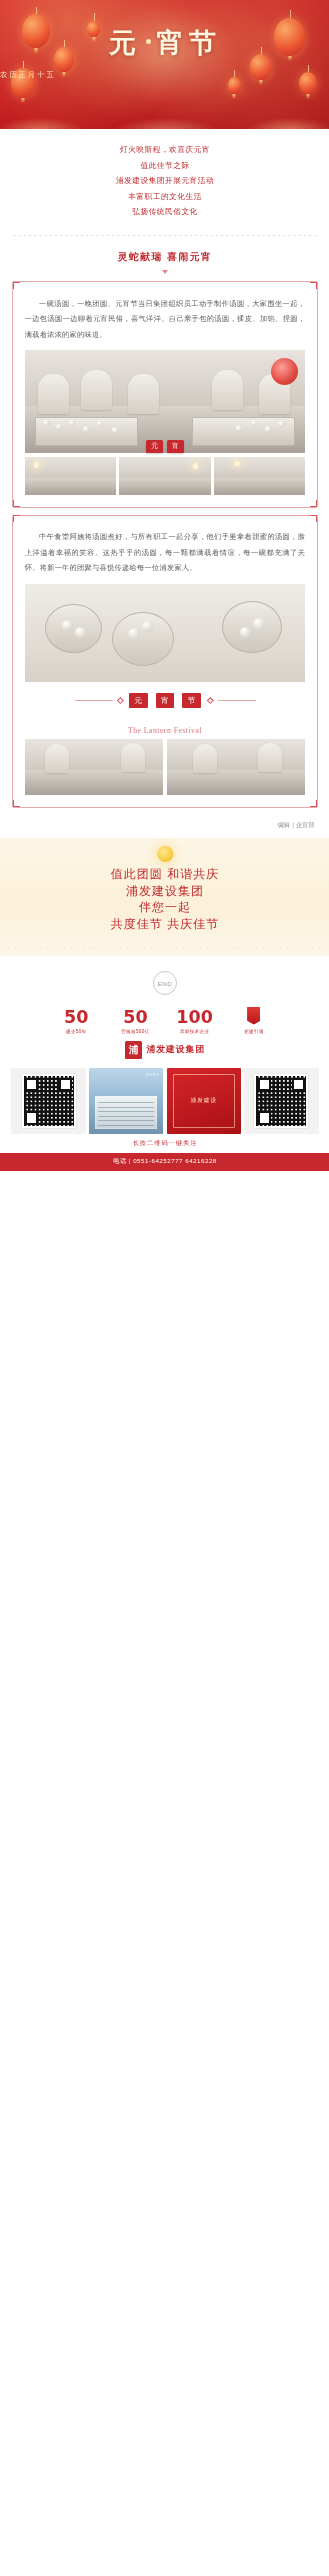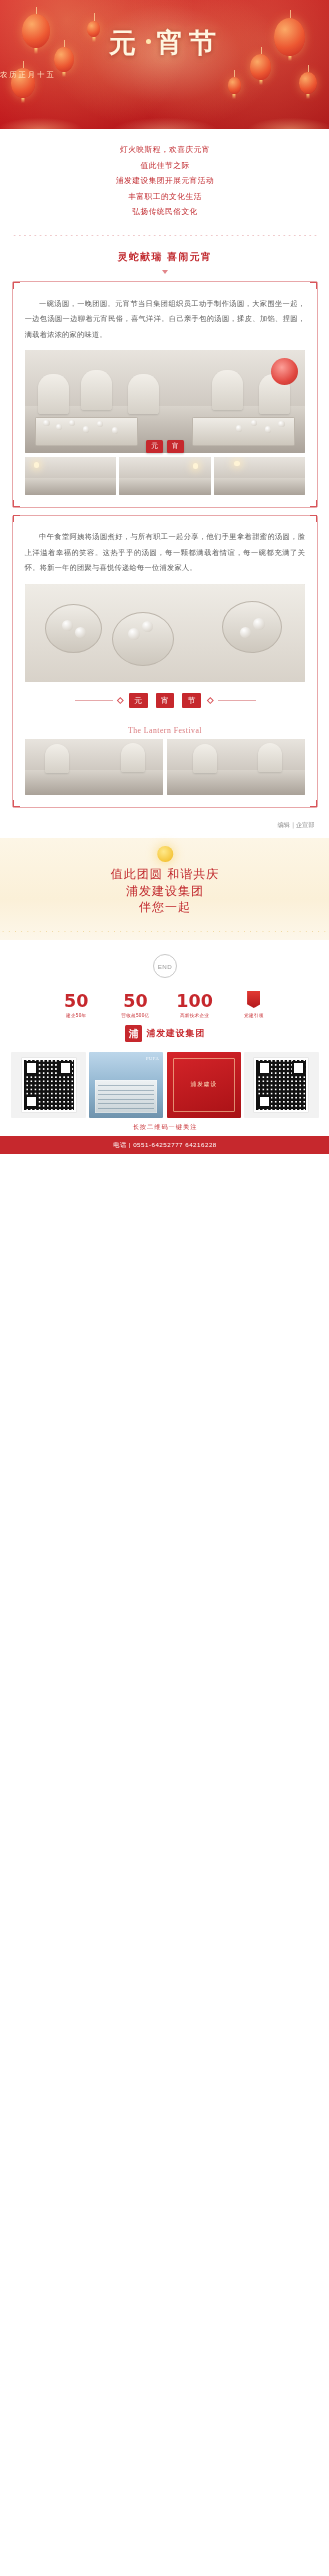--- a/index.html
+++ b/index.html
@@ -649,20 +649,21 @@
 
   </div>
 
   <div class="editor">编辑｜企宣部</div>
 
   <div class="wish">
     <div class="sun"></div>
     <p>值此团圆 和谐共庆</p>
     <p>浦发建设集团</p>
     <p>伴您一起</p>
+    <p>共度佳节 共庆佳节</p>
     <div class="dot-line"></div>
   </div>
 
   <div class="endmark">
     <span class="circle">END</span>
   </div>
 
   <div class="badges">
     <div class="badge">
       <div class="num">50</div>

